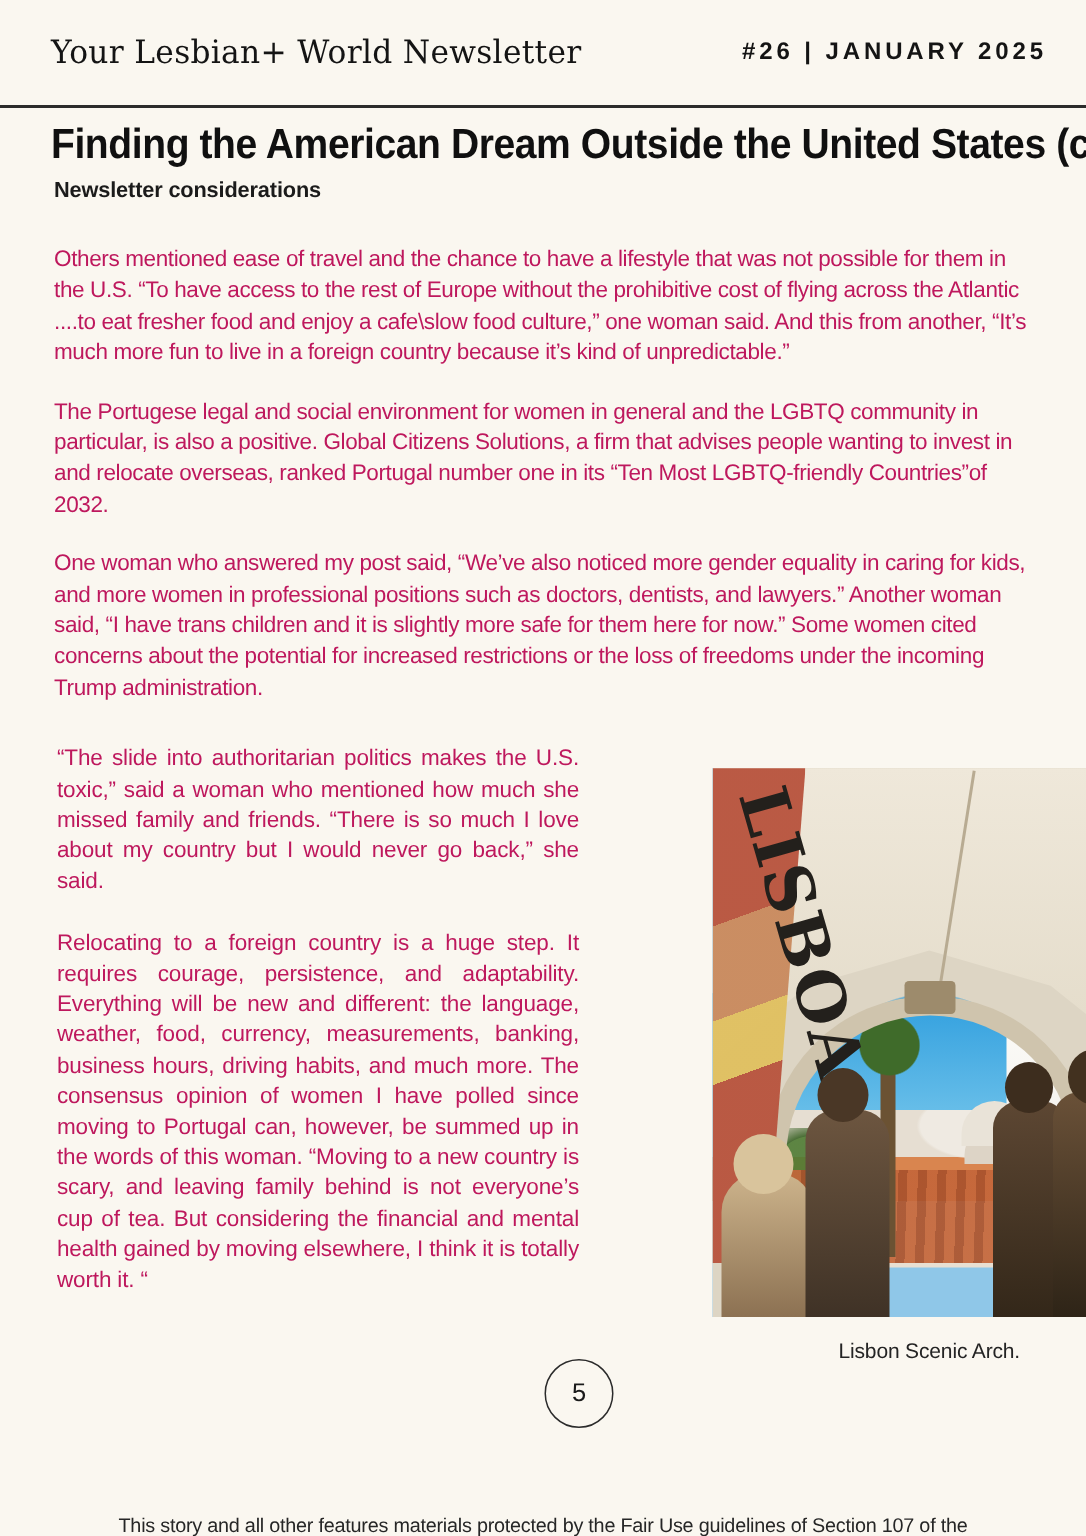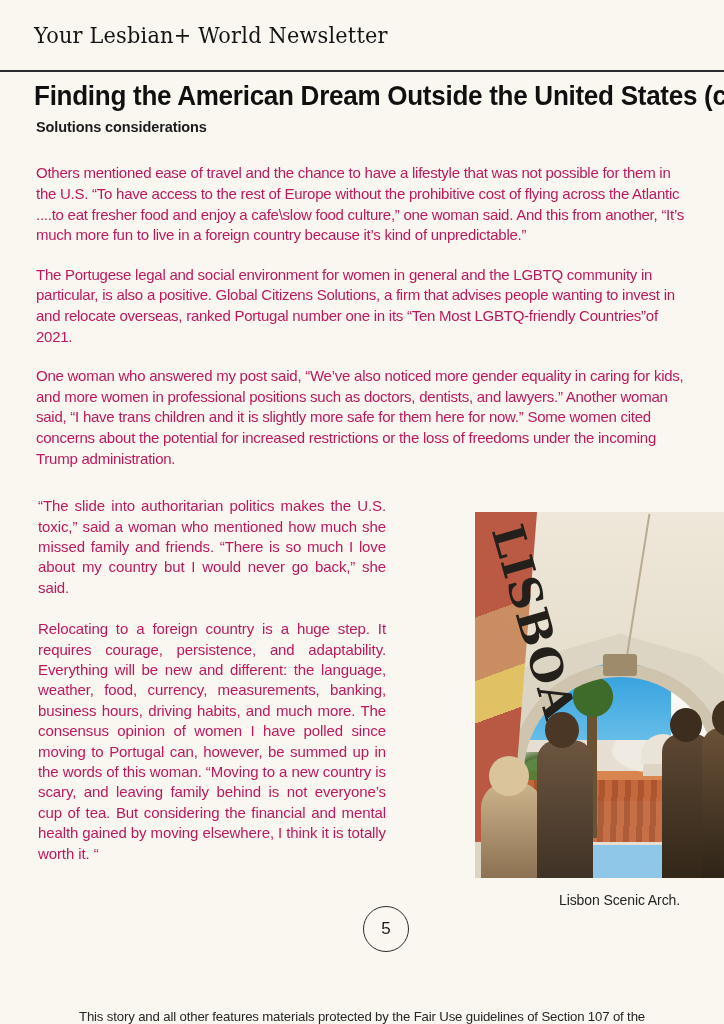--- a/index.html
+++ b/index.html
@@ -303,31 +303,32 @@
     margin-top: 35px;
   }
 </style>
 </head>
 <body>
 
 <div class="page">
 
   <header class="masthead">
     <div class="masthead-title">Your Lesbian+ World Newsletter</div>
+    <div class="masthead-issue">#26 | JANUARY 2025</div>
   </header>
 
   <div class="rule"></div>
 
   <div class="content">
 
     <h1 class="headline">Finding the American Dream Outside the United States  (continued)</h1>
-    <h2 class="subhead">Solutions considerations</h2>
+    <h2 class="subhead">Newsletter considerations</h2>
 
     <p class="para full" id="para-travel">Others mentioned ease of travel and the chance to have a lifestyle that was not possible for them in the U.S. “To have access to the rest of Europe without the prohibitive cost of flying across the Atlantic ....to eat fresher food and enjoy a cafe\slow food culture,” one woman said. And this from another, “It’s much more fun to live in a foreign country because it’s kind of unpredictable.”</p>
-    <p class="para full">The Portugese legal and social environment for women in general and the LGBTQ community in particular, is also a positive. Global Citizens Solutions, a firm that advises people wanting to invest in and relocate overseas, ranked Portugal number one in its “Ten Most LGBTQ-friendly Countries”of 2021.</p>
+    <p class="para full">The Portugese legal and social environment for women in general and the LGBTQ community in particular, is also a positive. Global Citizens Solutions, a firm that advises people wanting to invest in and relocate overseas, ranked Portugal number one in its “Ten Most LGBTQ-friendly Countries”of 2032.</p>
     <p class="para full">One woman who answered my post said, “We’ve also noticed more gender equality in caring for kids, and more women in professional positions such as doctors, dentists, and lawyers.”  Another woman said, “I have trans children and it is slightly more safe for them here for now.”  Some women cited concerns about the potential for increased restrictions or the loss of freedoms under the incoming Trump administration.</p>
 
     <div class="split">
       <div class="col-left">
         <p class="para just">“The slide into authoritarian politics makes the U.S. toxic,” said a woman who mentioned how much she missed family and friends. “There is so much I love about my country but I would never go back,” she said.</p>
         <p class="para just" id="para-relocating">Relocating to a foreign country is a huge step. It requires courage, persistence, and adaptability. Everything will be new and different: the language, weather, food, currency, measurements, banking, business hours, driving habits, and much more. The consensus opinion of women I have polled since moving to Portugal can, however, be summed up in the words of this woman. “Moving to a new country is scary, and leaving family behind is not everyone’s cup of tea. But considering the financial and mental health gained by moving elsewhere, I think it is totally worth it. “</p>
       </div>
 
       <figure class="figure">
         <div class="photo">

